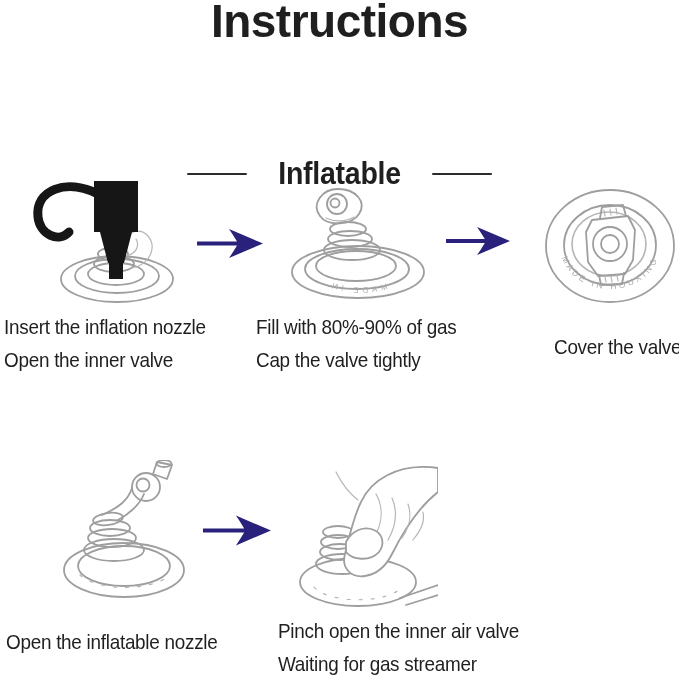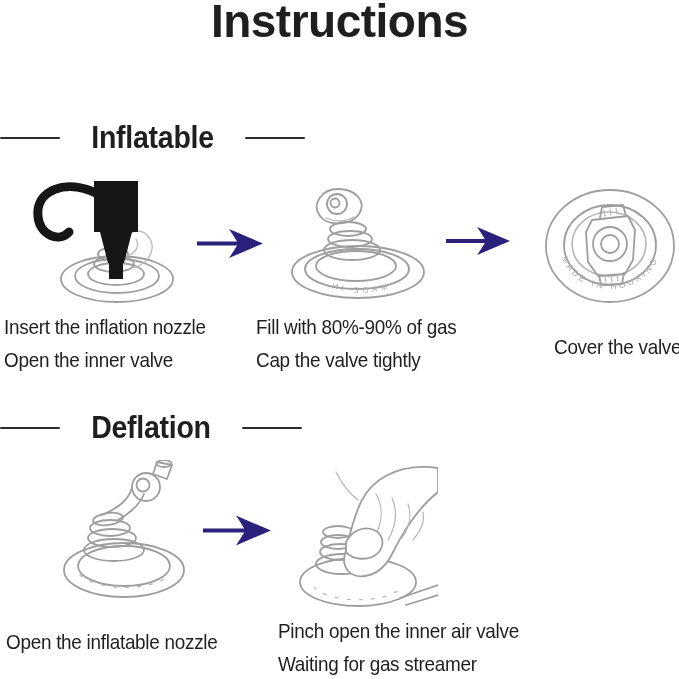--- a/index.html
+++ b/index.html
@@ -9,21 +9,21 @@
     font-family:"Liberation Sans",sans-serif;
     color:var(--text,#1f1f1f);
     border-radius:32px;
   }
   .title{
     position:absolute;top:-4px;left:0;width:100%;text-align:center;
     font-size:46px;line-height:50px;font-weight:600;letter-spacing:-0.5px;
   }
   .heading-row{
     position:absolute;left:0;width:100%;
-    display:flex;align-items:center;gap:26px;
+    display:flex;align-items:center;justify-content:center;gap:26px;margin-top:36px;
   }
   .rule{width:60px;height:2.5px;background:var(--heading-rule,#2b2b2b);border-radius:2px;}
   .heading-text{font-size:31px;font-weight:600;transform:scaleX(.92);letter-spacing:-0.3px;}
   .illus{position:absolute;}
   .arrow{position:absolute;}
   .caption{
     position:absolute;font-size:21px;line-height:33px;letter-spacing:-0.3px;
     transform:scaleX(.9);transform-origin:left top;white-space:nowrap;
   }
   .line-art{stroke:var(--line-art,#9e9e9e);fill:none;stroke-width:1.8;stroke-linecap:round;stroke-linejoin:round;}
@@ -110,25 +110,20 @@
     <div>Open the inner valve</div>
   </div>
   <div class="caption" style="left:256px;top:310px;">
     <div>Fill with 80%-90% of gas</div>
     <div>Cap the valve tightly</div>
   </div>
   <div class="caption" style="left:554px;top:330px;">
     <div>Cover the valve</div>
   </div>
 
-  <div class="heading-row" style="top:410px;">
-    <span class="rule"></span>
-    <span class="heading-text">Deflation</span>
-    <span class="rule"></span>
-  </div>
 
   <svg class="illus" style="left:52px;top:460px;" width="148" height="142" viewBox="0 0 148 142">
     <ellipse class="line-art" cx="72" cy="110" rx="60" ry="27"></ellipse>
     <ellipse class="line-art" cx="72" cy="106" rx="46" ry="20"></ellipse>
     <path class="line-art-thin" style="stroke-dasharray:3 9;" d="M28,115 A50,22 0 0,0 118,115"></path>
     <ellipse class="line-art" cx="62" cy="90" rx="30" ry="11"></ellipse>
     <ellipse class="line-art" cx="60" cy="78" rx="24" ry="9"></ellipse>
     <ellipse class="line-art" cx="58" cy="68" rx="20" ry="8"></ellipse>
     <ellipse class="line-art" cx="56" cy="59" rx="15" ry="6" transform="rotate(-8 56 59)"></ellipse>
     <path class="line-art" d="M66,60 C80,52 88,44 92,34"></path>

